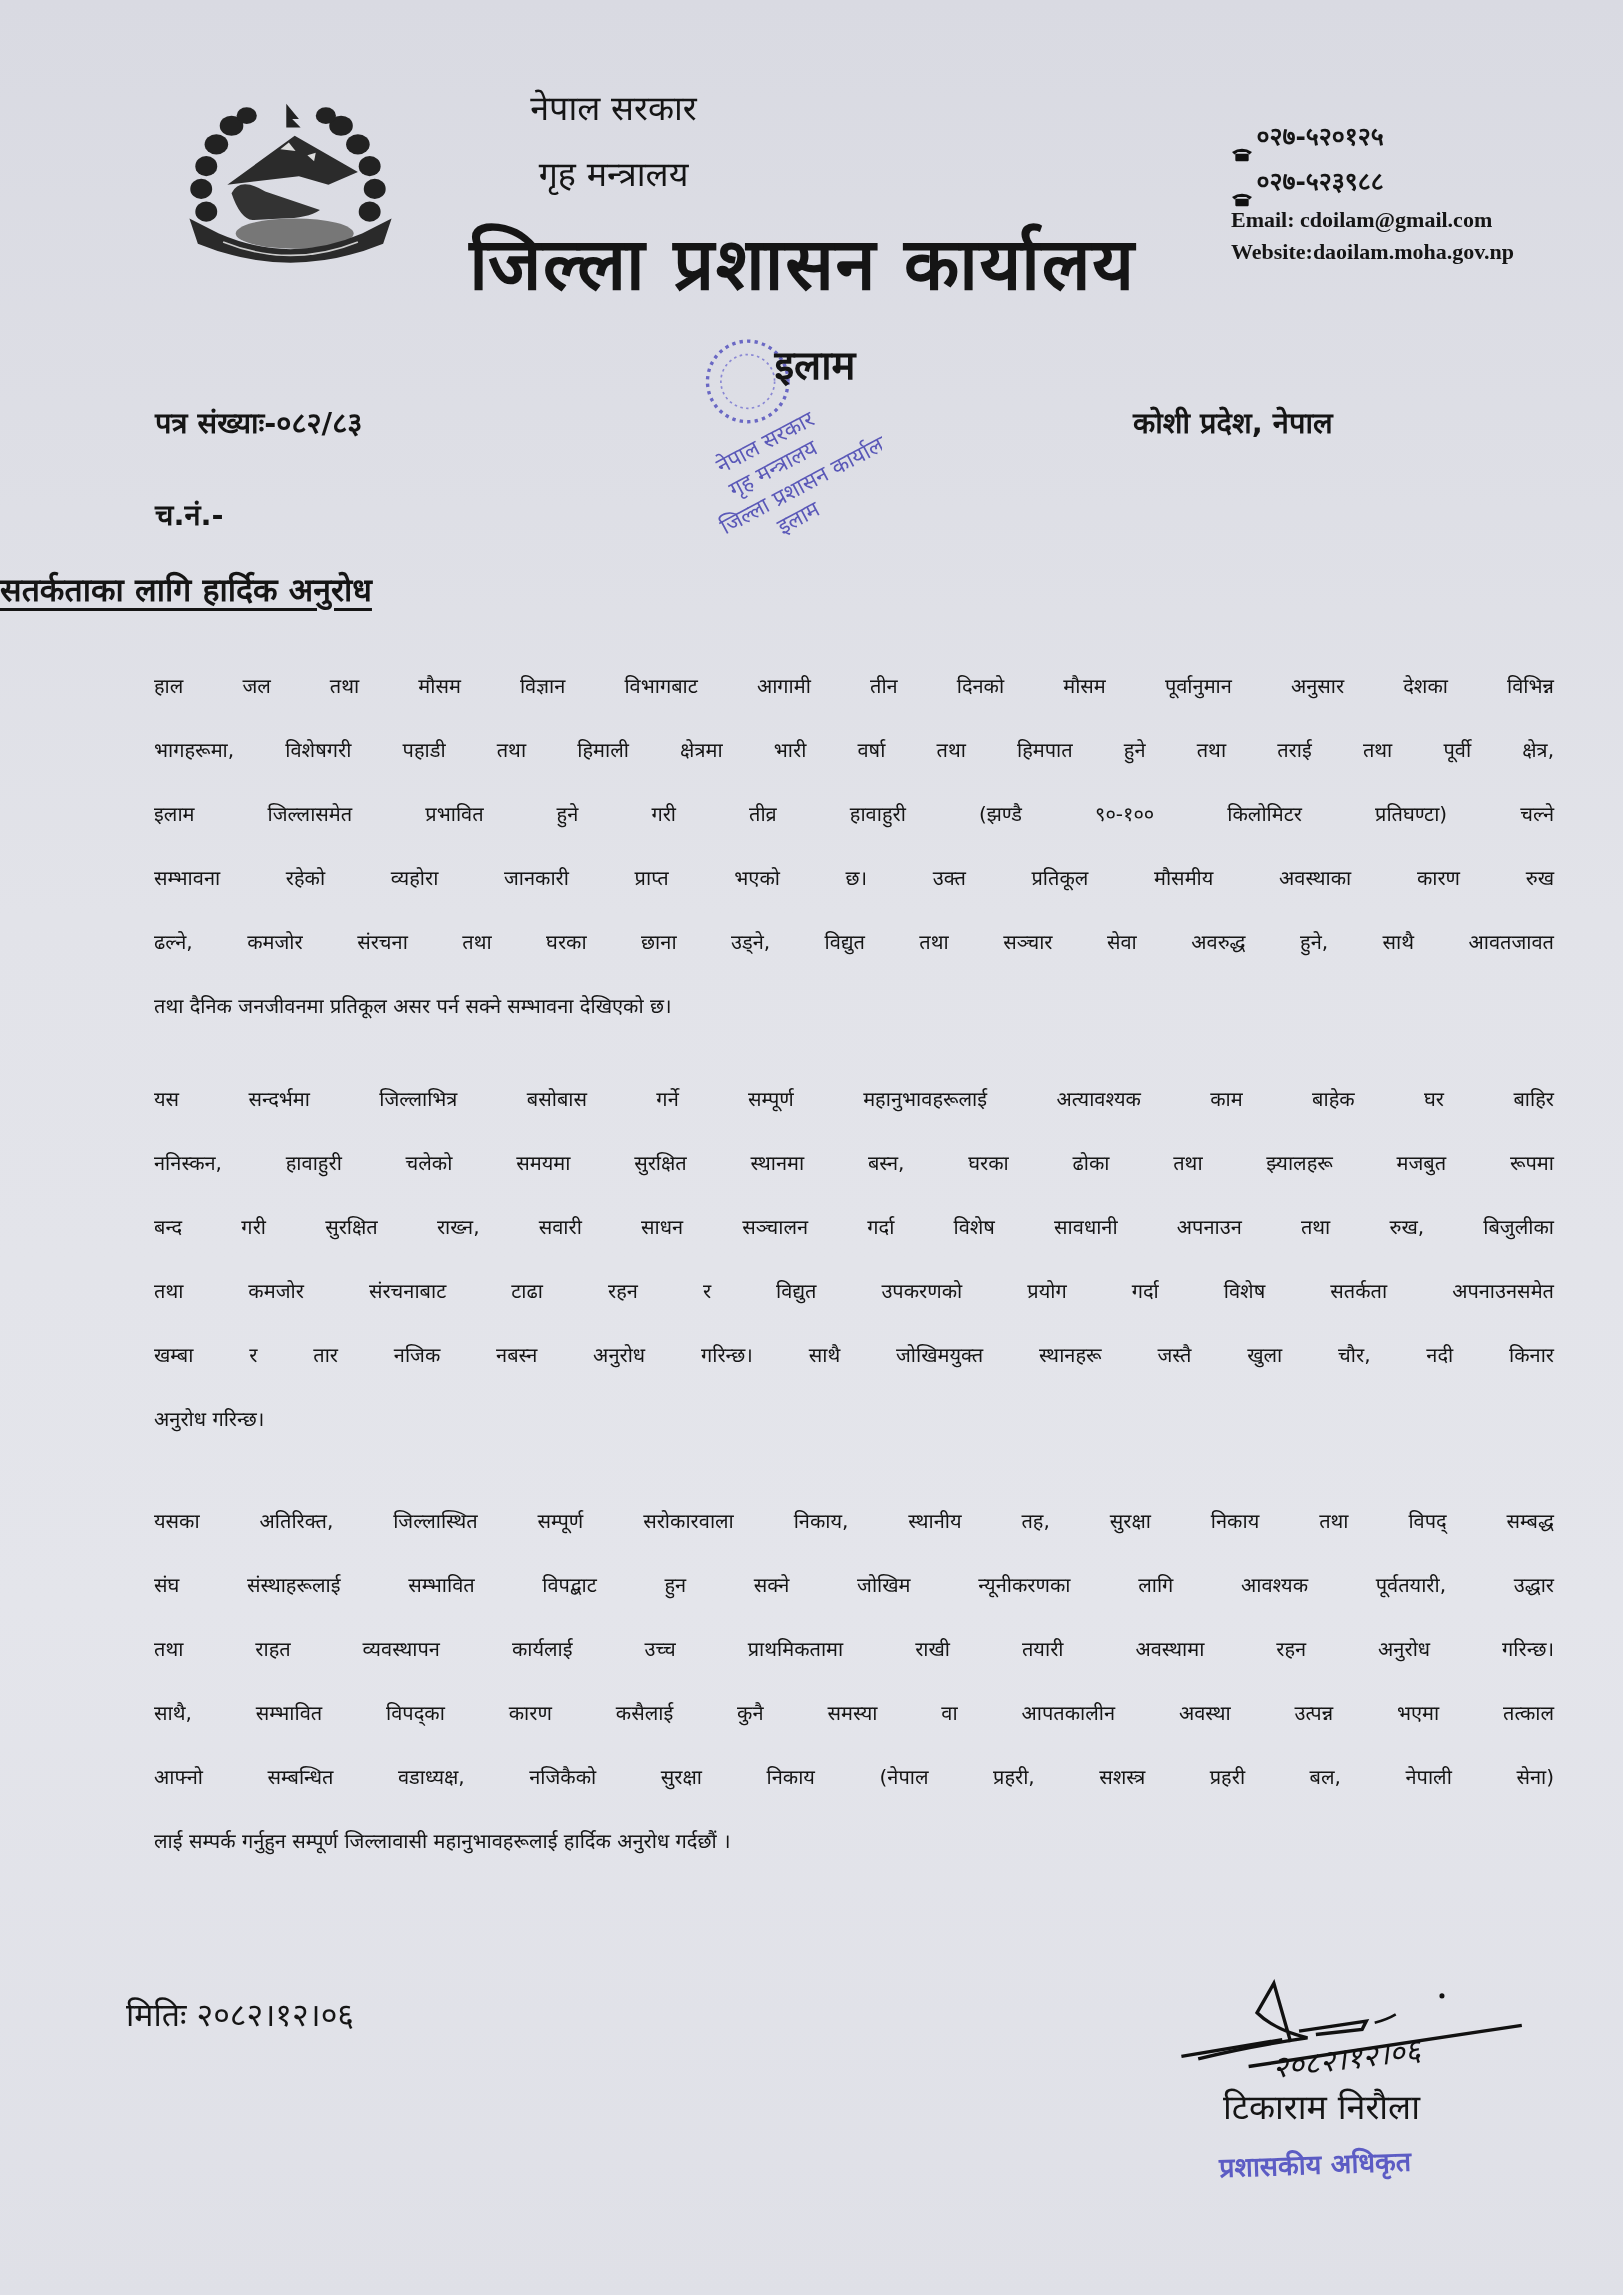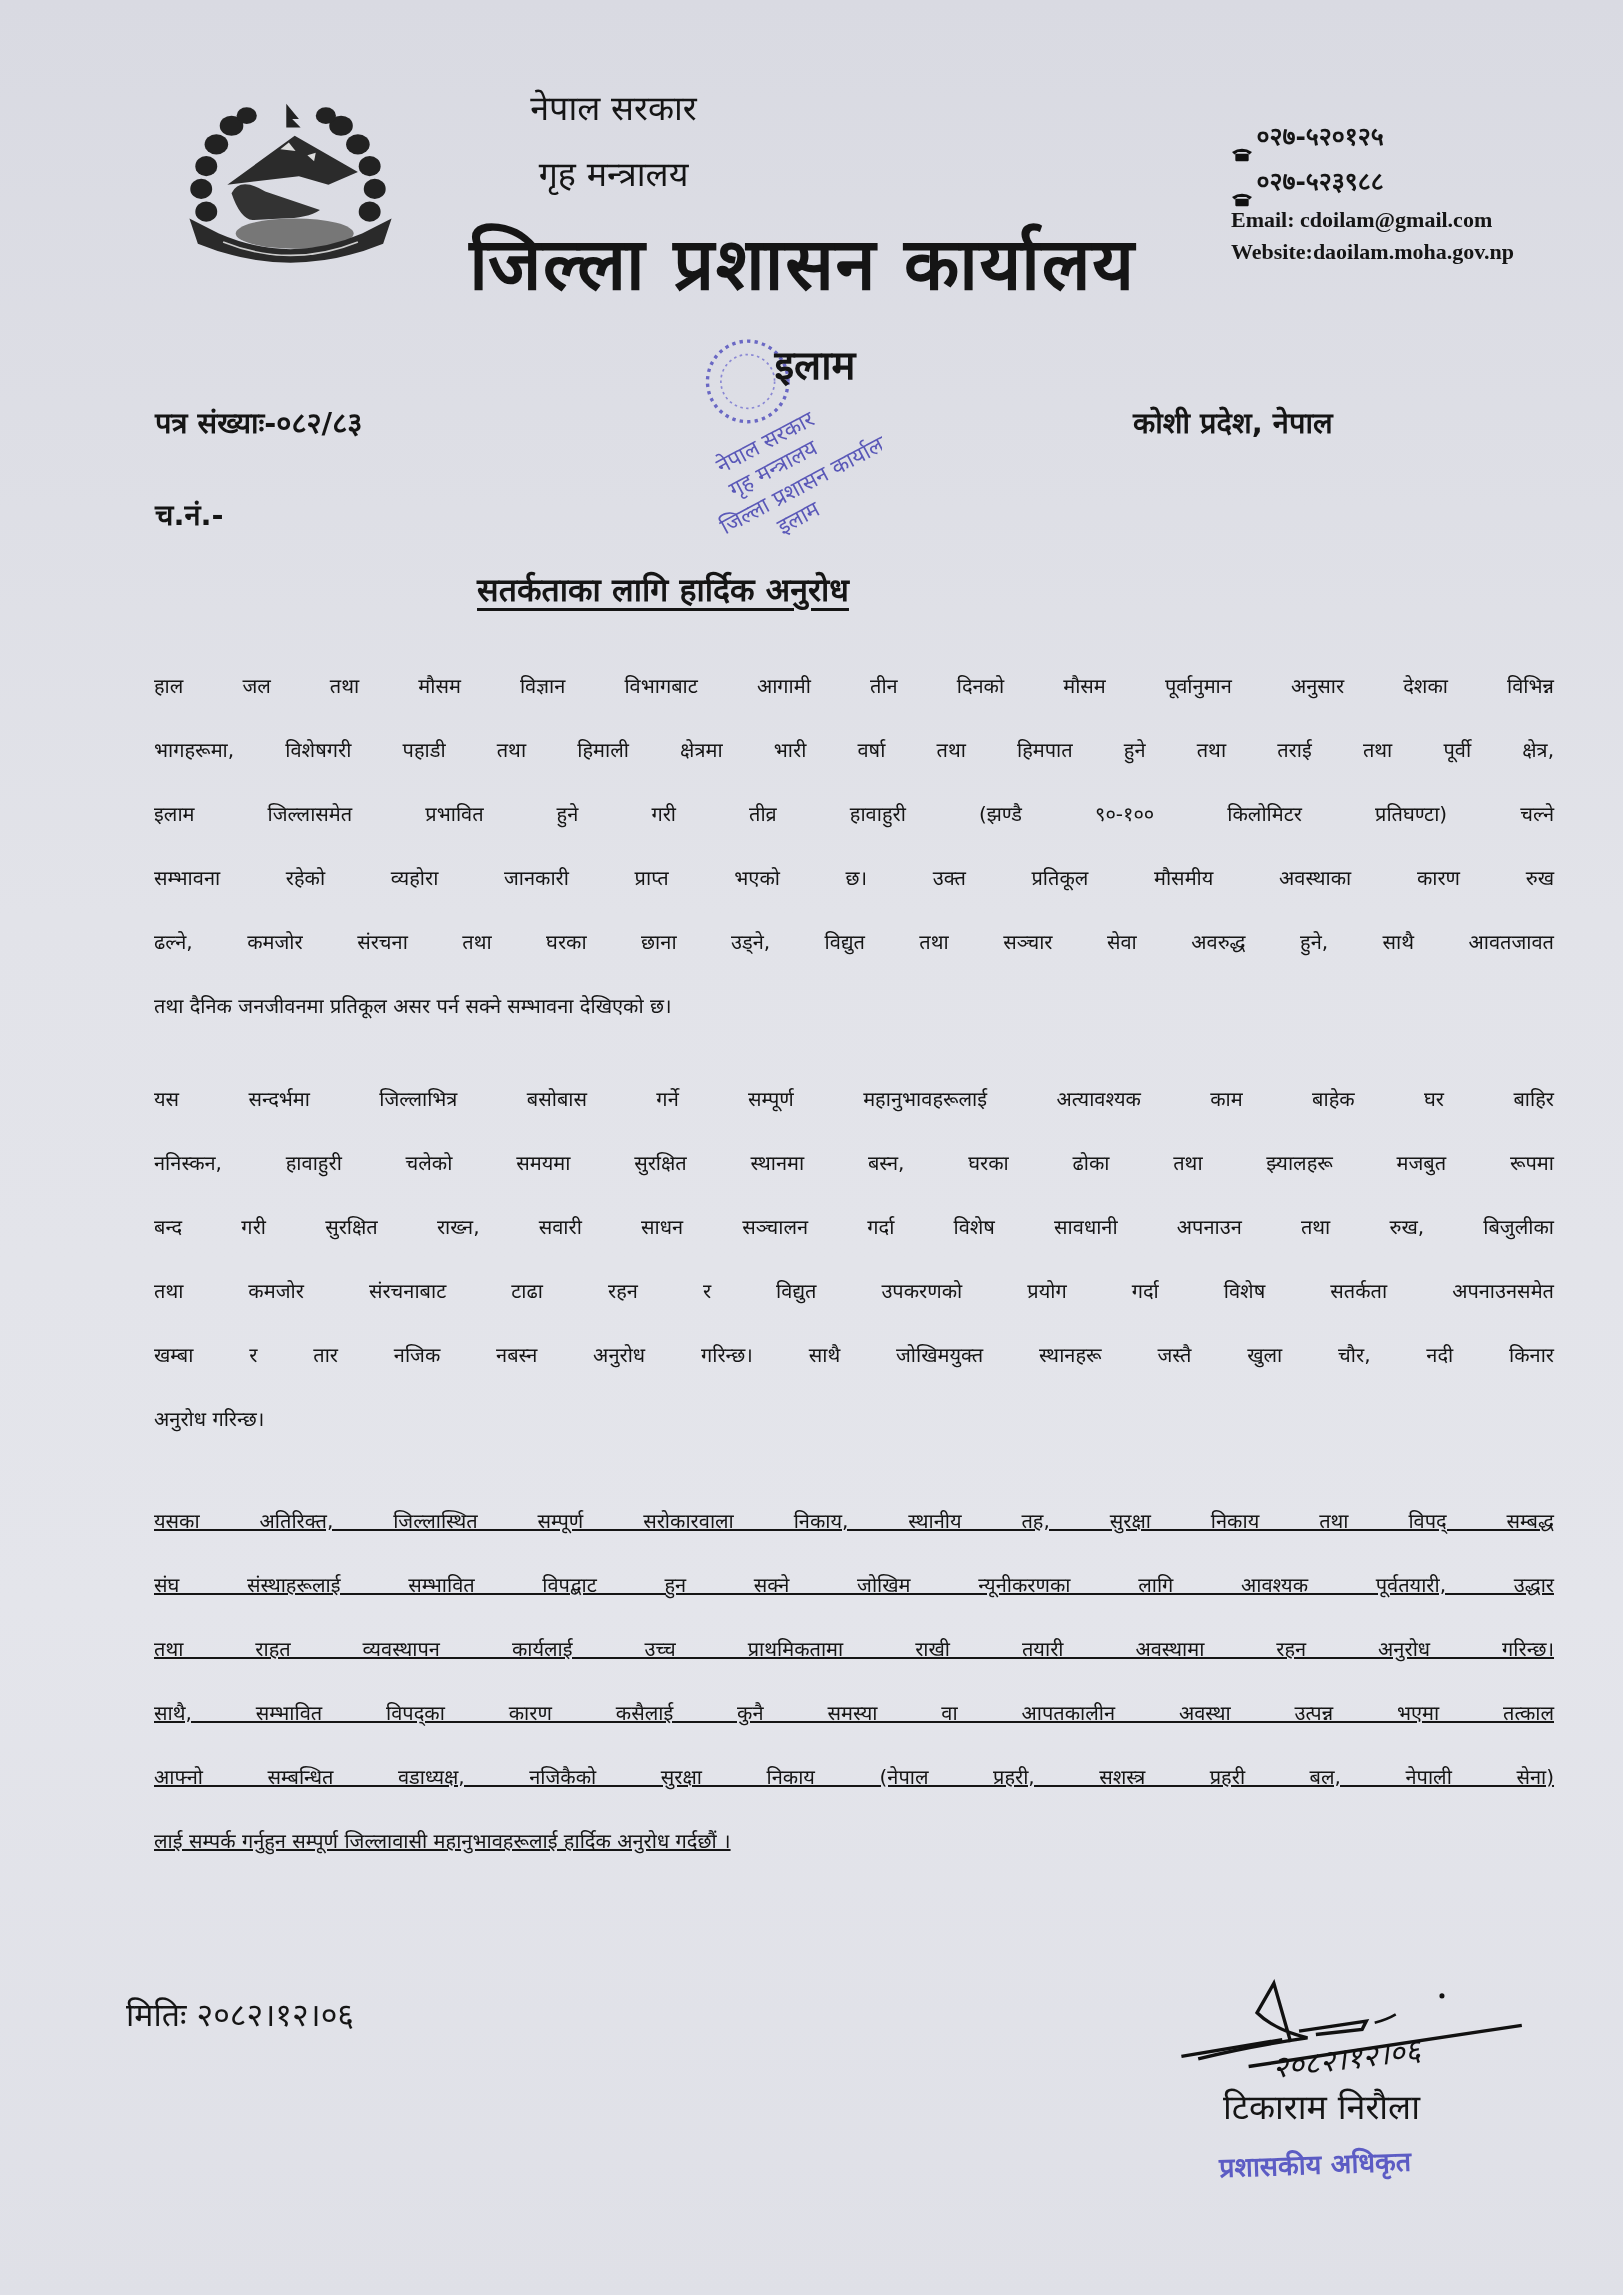--- a/index.html
+++ b/index.html
@@ -39,32 +39,32 @@
   .ref { left: 155px; top: 402px; font-size: 29px; font-weight: bold; }
   .chno { left: 155px; top: 450px; font-size: 29px; font-weight: bold; margin-top: 44px; }
   .province { left: 1133px; top: 402px; font-size: 29px; font-weight: bold; }
 
   
   .stamp { left: 689px; top: 335px; width: 193px; height: 202px; }
   .stamp-text { fill: #5a58b8; font-size: 26px; font-family: "DejaVu Sans", sans-serif; }
 
   
   .subject {
-    top: 567px; left: 0; width: 1326px; text-align: center;
+    top: 567px; left: 0; width: 1326px; text-align: left;
     font-size: 32px; font-weight: bold;
   }
   .subject span { text-decoration: underline; text-underline-offset: 6.7px; text-decoration-thickness: 2.5px; }
 
   
   .body { left: 154px; width: 1400px; font-size: 20px; }
   .body .line { height: 64px; line-height: 64px; white-space: nowrap; text-align: justify; text-align-last: justify; }
   .body .line.last { text-align-last: left; }
   .p1 { top: 654px; }
   .p2 { top: 1067px; }
-  .p3 { top: 1489px; text-decoration: underline; }
+  .p3 { top: 1489px; }
 
   
   .date { left: 126px; top: 1992px; font-size: 32px; }
 
   
   .sig { left: 1173px; top: 1979px; width: 353px; height: 101px; }
   .signer { left: 1223px; top: 2083px; font-size: 34px; }
   .designation { left: 1219px; top: 2145px; font-size: 27px; color: #5c5cc4; font-weight: bold; transform: rotate(-2deg); }
 </style>
 </head>

